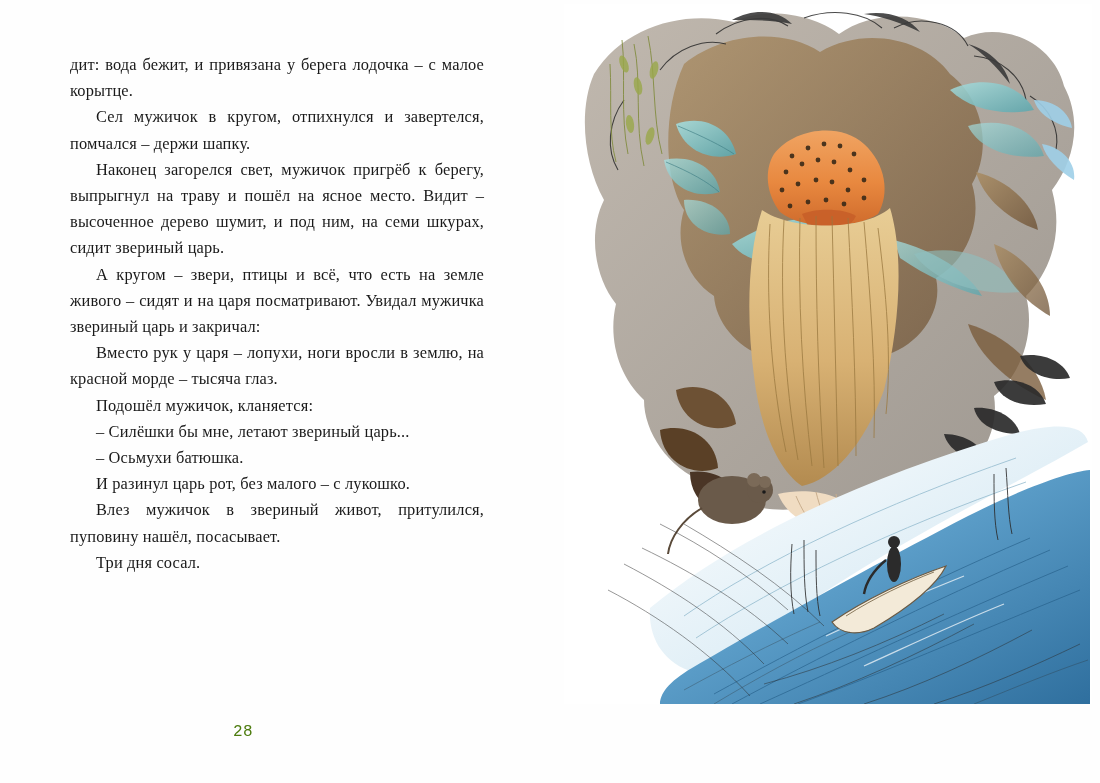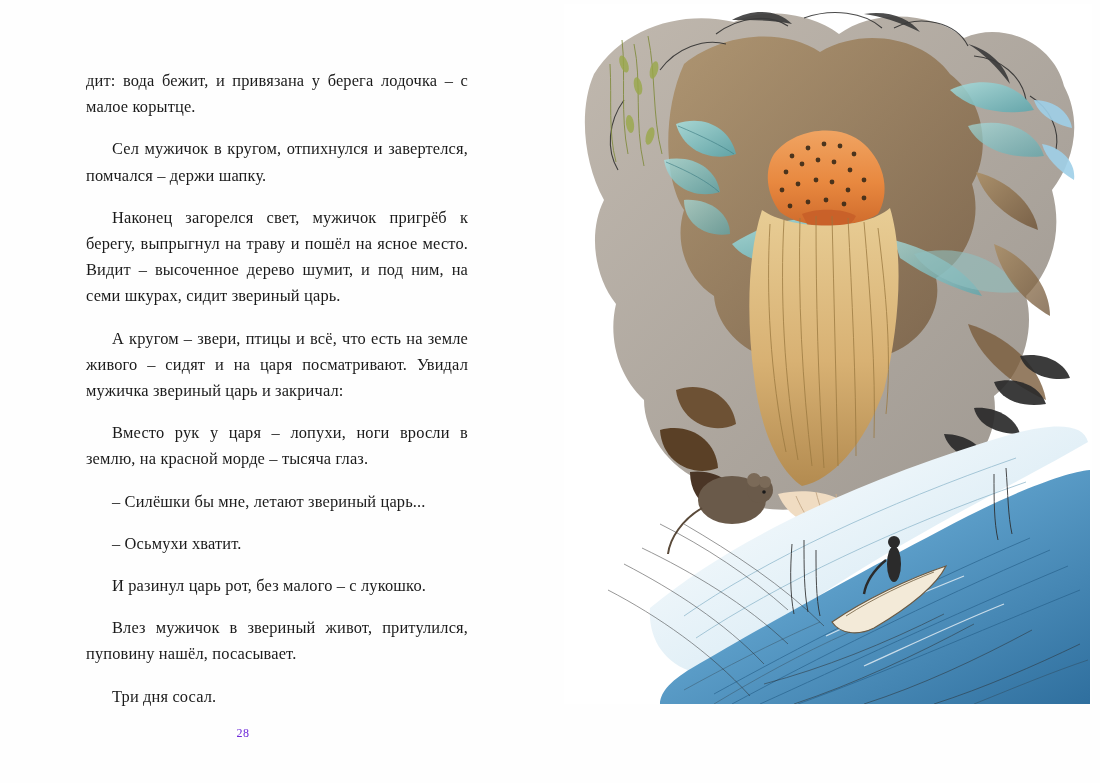--- a/index.html
+++ b/index.html
@@ -32,36 +32,36 @@
   .body-text {
     font-family: "Liberation Serif", serif;
     font-size: 16.4px;
     line-height: 26.2px;
     color: #1a1a1a;
     text-align: justify;
     text-justify: inter-word;
     letter-spacing: 0.15px;
   }
   .body-text p {
-    margin: 16px;
+    margin: 0;
     text-indent: 26px;
     hyphens: manual;
   }
   .body-text p.cont {
     text-indent: 0;
   }
   .folio {
     position: absolute;
     left: 0;
     right: 0;
     bottom: 42px;
     text-align: center;
-    font-family: Liberation Serif, serif;
-    font-size: 12px;
-    color: #6d28d9;
+    font-family: Liberation Mono, monospace;
+    font-size: 16px;
+    color: #4d7c0f;
     letter-spacing: 0.5px;
   }
   .folio-inner {
     display: inline-block;
     transform: translateX(-32px);
   }
 
   
   .art-col {
     position: relative;
@@ -87,22 +87,23 @@
 
 <div class="page">
 
   <div class="text-col">
     <div class="body-text">
       <p class="cont">дит: вода бежит, и привязана у берега ло­дочка – с малое корытце.</p>
       <p>Сел мужичок в кругом, отпихнулся и завертелся, помчался – держи шапку.</p>
       <p>Наконец загорелся свет, мужичок пригрёб к берегу, выпрыгнул на траву и пошёл на ясное место. Видит – высоченное дерево шумит, и под ним, на семи шкурах, сидит звериный царь.</p>
       <p>А кругом – звери, птицы и всё, что есть на земле живого – сидят и на царя посматривают. Увидал мужичка звериный царь и закричал:</p>
       <p>Вместо рук у царя – лопухи, ноги врос­ли в землю, на красной морде – тысяча глаз.</p>
+      <p>Подошёл мужичок, кланяется:</p>
       <p>– Силёшки бы мне, летают звериный царь...</p>
-      <p>– Осьмухи хватит.</p>
+      <p>– Осьмухи батюшка.</p>
       <p>И разинул царь рот, без малого – с лу­кошко.</p>
       <p>Влез мужичок в звериный живот, приту­лился, пуповину нашёл, посасывает.</p>
       <p>Три дня сосал.</p>
     </div>
     <div class="folio">
       <span class="folio-inner">28</span>
     </div>
   </div>
 
   <div class="art-col">

